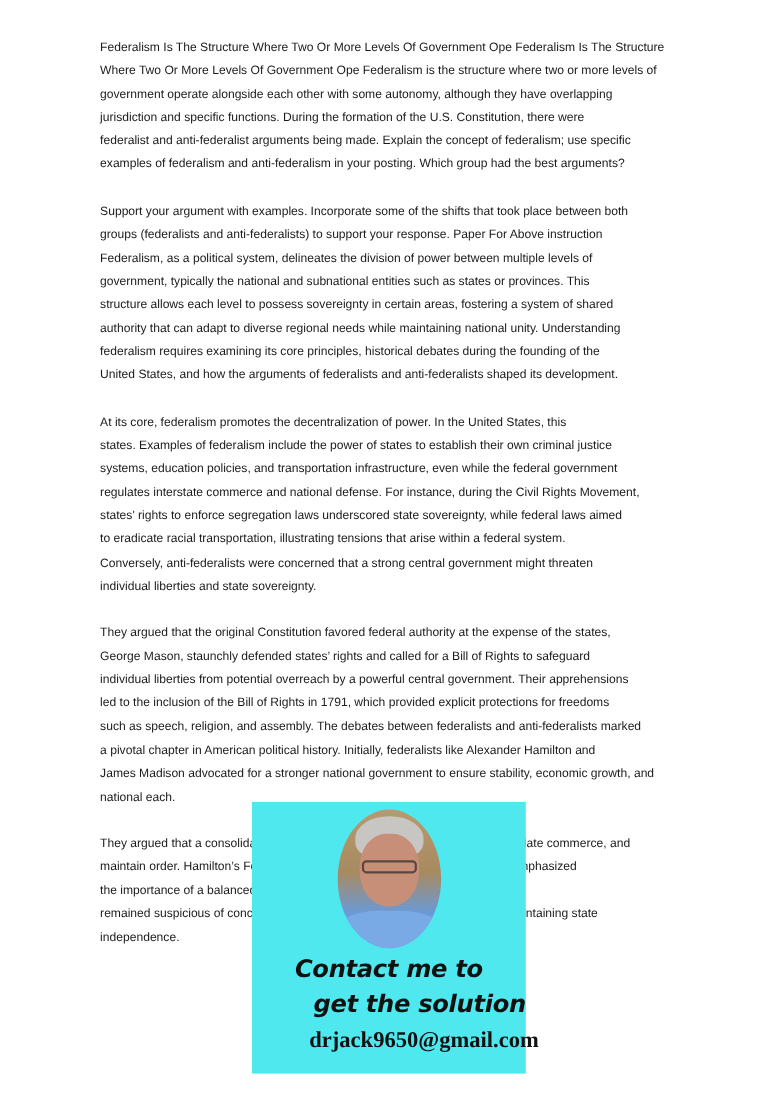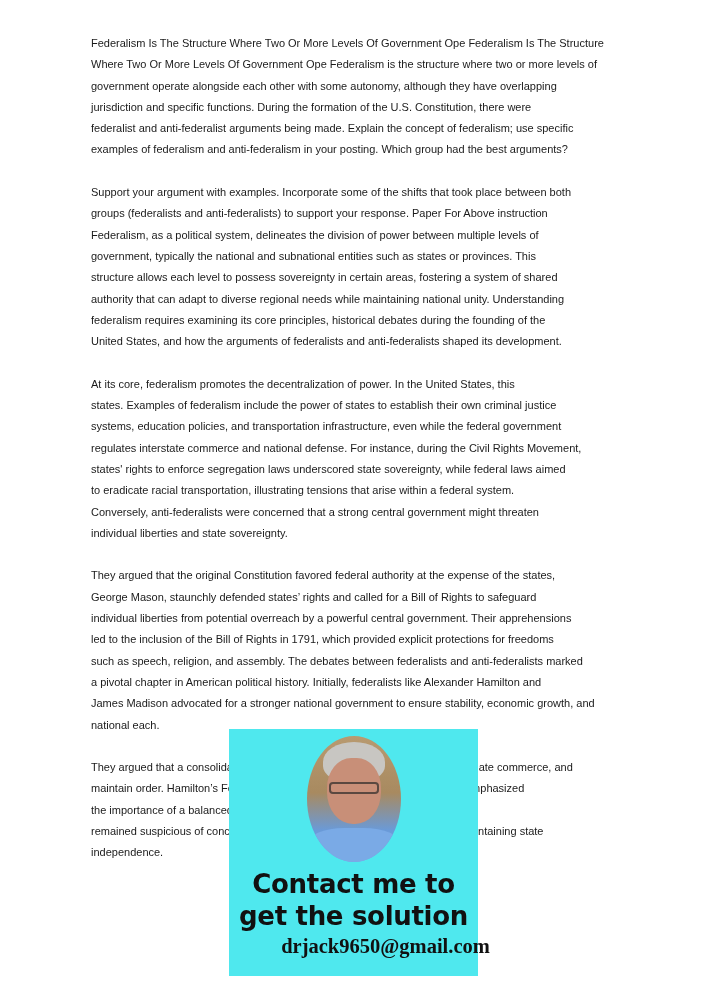--- a/index.html
+++ b/index.html
@@ -20,24 +20,24 @@
     border-radius: 50%; overflow: hidden;
     background: linear-gradient(180deg, #b89a70 0%, #a88a60 45%, #6a9ad8 75%, #7aa8e4 100%);
   }
   .avatar .hair { position:absolute; left:16px; top:6px; width:62px; height:40px; border-radius:50% 50% 40% 40%; background:#c8c6c2; }
   .avatar .face { position:absolute; left:20px; top:22px; width:54px; height:66px; border-radius:45% 45% 48% 48%; background:#c88f78; }
   .avatar .glasses { position:absolute; left:22px; top:46px; width:50px; height:12px; border:2px solid #5a4840; border-radius:4px; box-sizing:border-box; }
   .avatar .shirt { position:absolute; left:0; top:92px; width:94px; height:40px; background:#7aaae6; border-radius:40% 40% 0 0; }
   .promo-line1, .promo-line2 {
     position: absolute; left: 0; width: 249px; text-align: center;
     font-family: "DejaVu Sans", sans-serif; font-weight: bold; color: #111;
-    font-size: 26px; letter-spacing: -0.3px;
+    font-size: 22px; letter-spacing: -0.3px; font-style: italic;
   }
   .promo-line1 { top: 140px; }
-  .promo-line2 { top: 172px; }
+  .promo-line2 { top: 172px; padding-left: 28px; }
   .promo-email {
     position: absolute; left: 0; top: 206px; width: 249px; text-align: center;
     font-family: "Liberation Serif", "DejaVu Serif", serif; font-weight: bold;
     font-size: 20.5px; color: #111; padding-left: 32px;
   }
 </style>
 </head>
 <body>
 
 <div class="doc">

